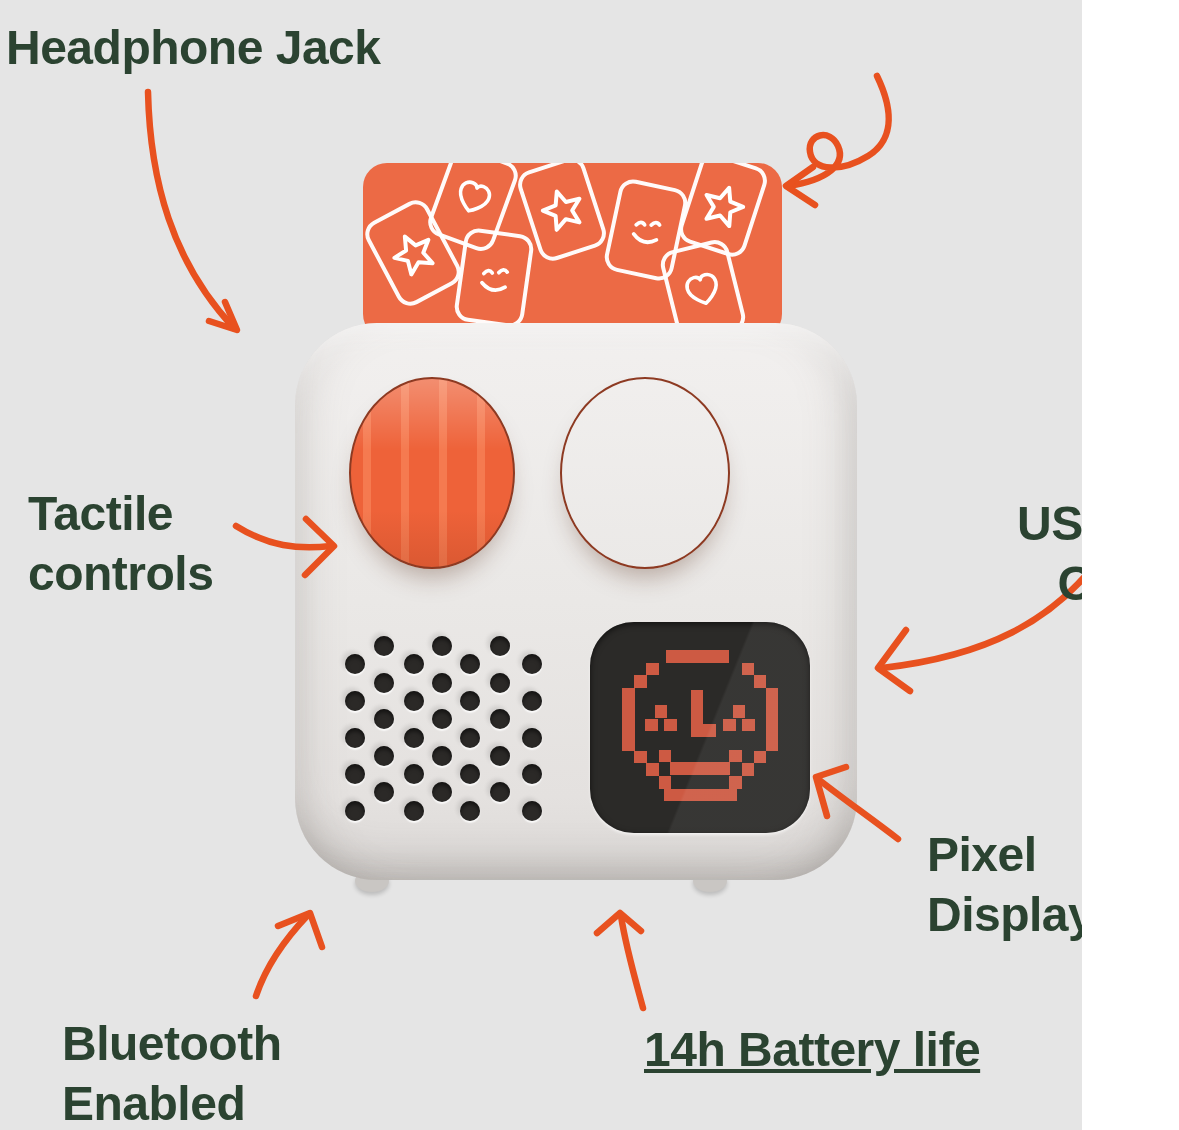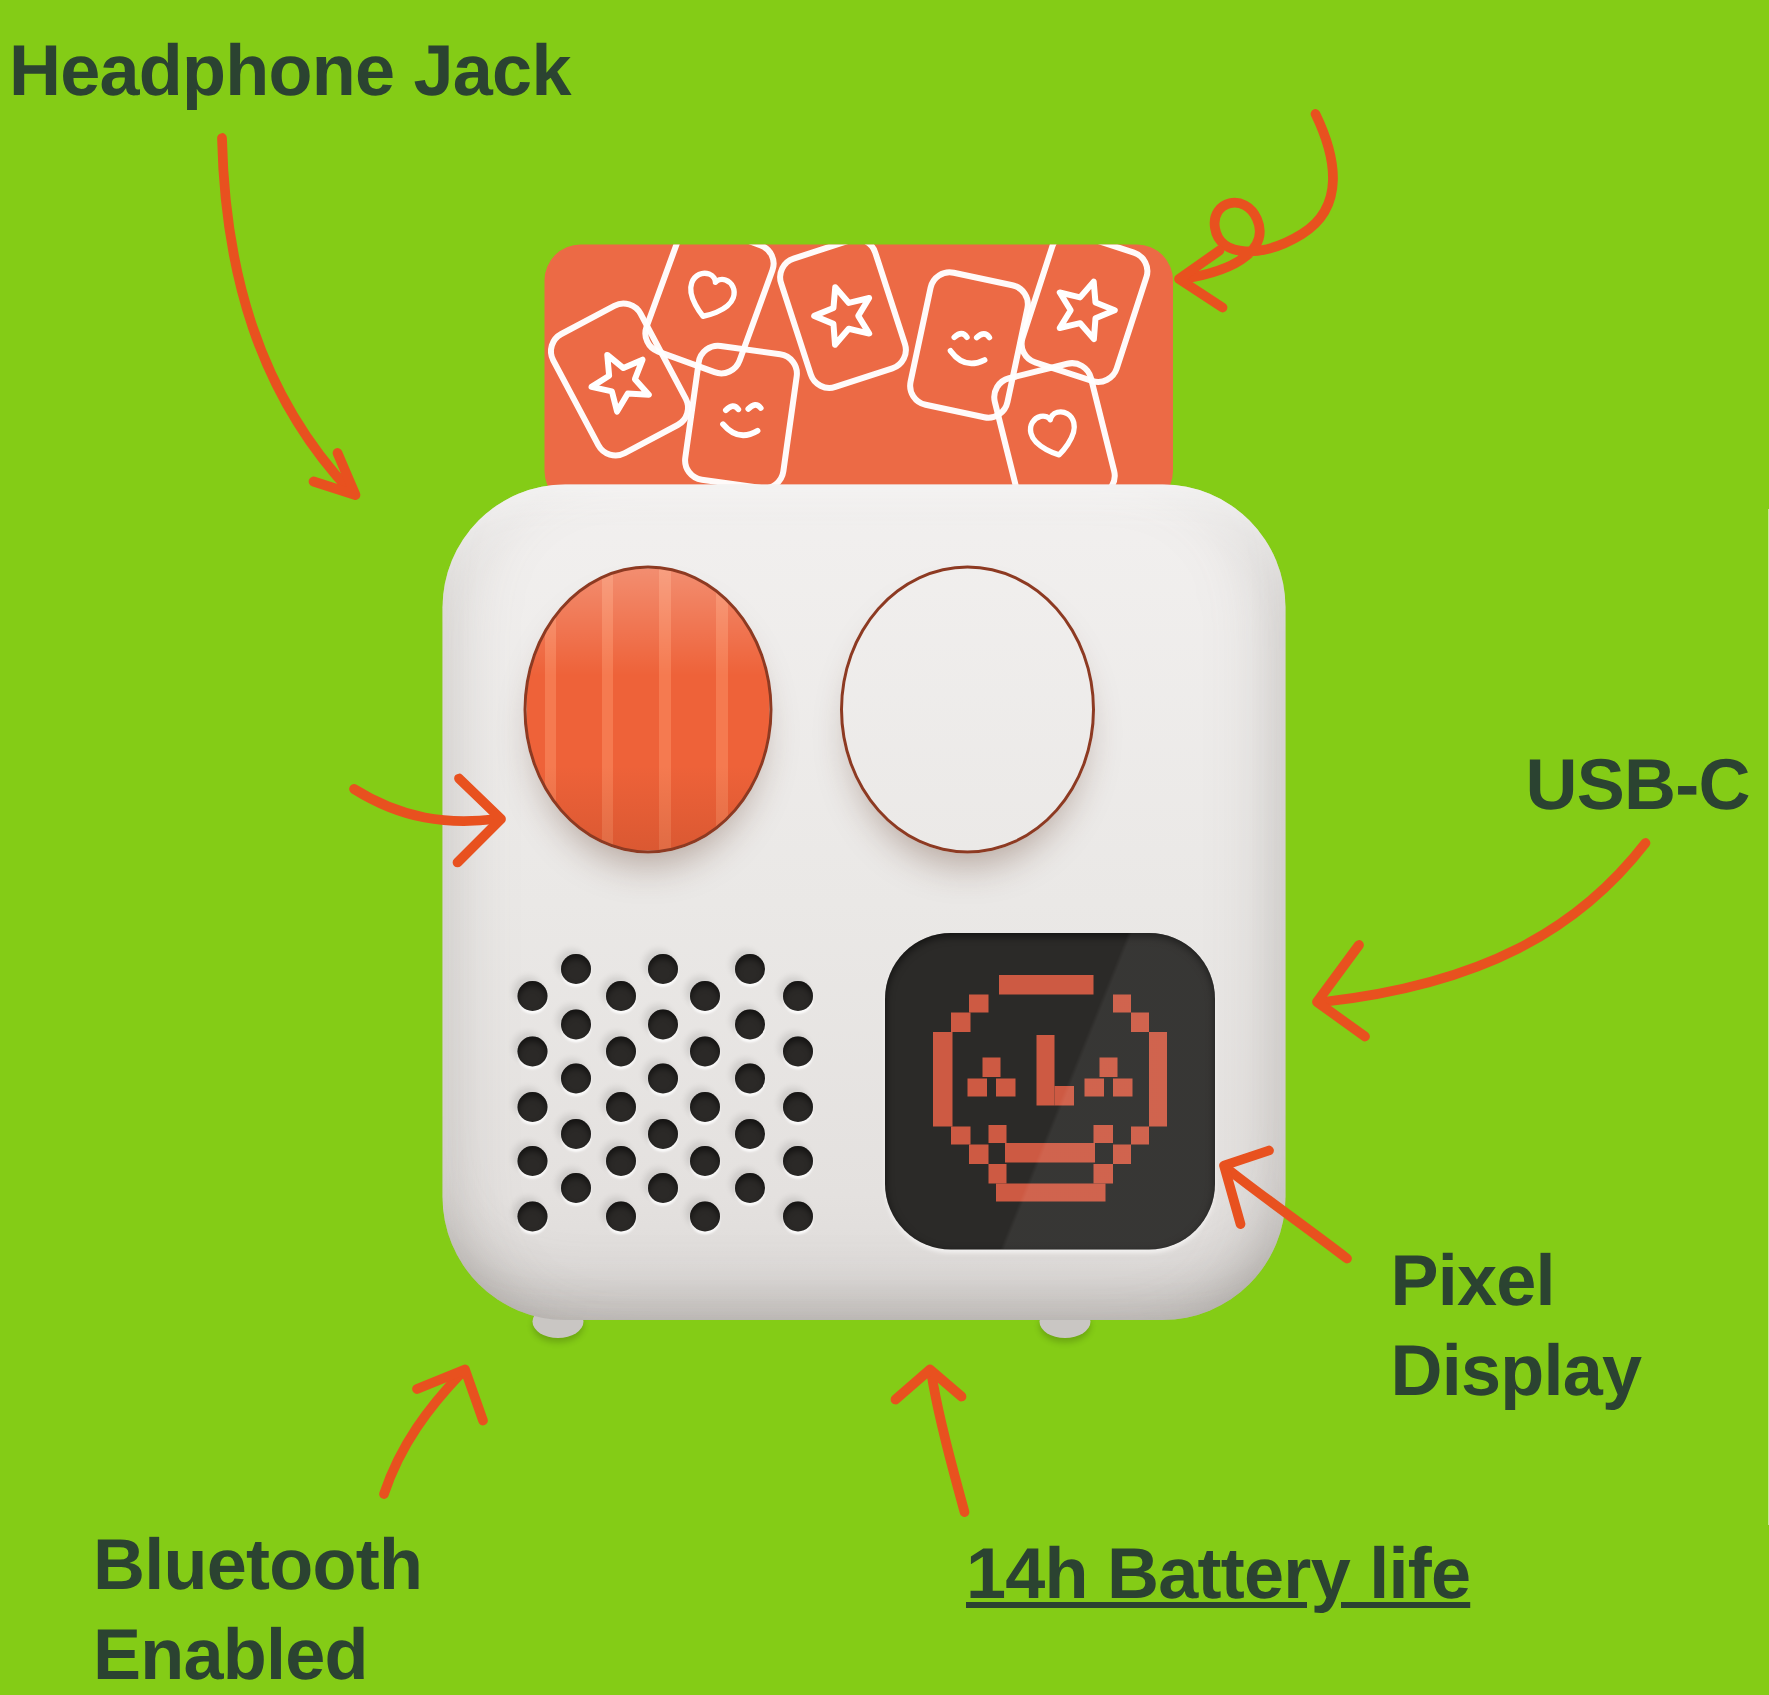--- a/index.html
+++ b/index.html
@@ -1,17 +1,17 @@
 <!DOCTYPE html>
 <html style="--green: #2B4331; --arrow: #E8511F; --orange: #EC6A45; --display-bg: #2B2A28; --pixel: #CD5A43;"><head>
 <meta charset="utf-8">
 <style>
   html,body{margin:0;padding:0;background:#fff;}
   #stage{
-    position:relative;width:1179px;height:1130px;overflow:hidden;background:#84cc16;
+    position:relative;width:1082px;height:1130px;overflow:hidden;background:#e5e5e5;
     font-family:"Liberation Sans","DejaVu Sans",sans-serif;
   }
   
   .label{
     position:absolute;font-weight:700;font-size:48px;line-height:1.25;
     letter-spacing:-0.5px;color:var(--green,#2B4331);white-space:pre-line;z-index:6;
   }
   #lbl-headphone{left:6px;top:18px;}
   #lbl-audio{left:721px;top:0px;}
   #lbl-tactile{left:28px;top:484px;}
@@ -111,20 +111,22 @@
       <path d="M256,996 C267,963 286,938 308,915"></path>
       <path d="M278,926 L310,913 L322,947"></path>
     </g>
     <g>
       <path d="M643,1008 C636,982 626,948 621,916"></path>
       <path d="M597,933 L620,913 L641,931"></path>
     </g>
   </svg>
 
   <div class="label" id="lbl-headphone">Headphone Jack</div>
+  <div class="label" id="lbl-tactile">Tactile
+controls</div>
   <div class="label" id="lbl-usb">USB-C</div>
   <div class="label" id="lbl-pixel">Pixel
 Display</div>
   <div class="label" id="lbl-bluetooth">Bluetooth
 Enabled</div>
   <div class="label" id="lbl-battery">14h Battery life</div>
 
   <div id="card-panel">
       <div class="mini-card" style="left: 110px; top: 36px; transform: translate(-50%, -50%) rotate(20deg);">
         <svg viewBox="0 0 40 40" width="42" height="42">

